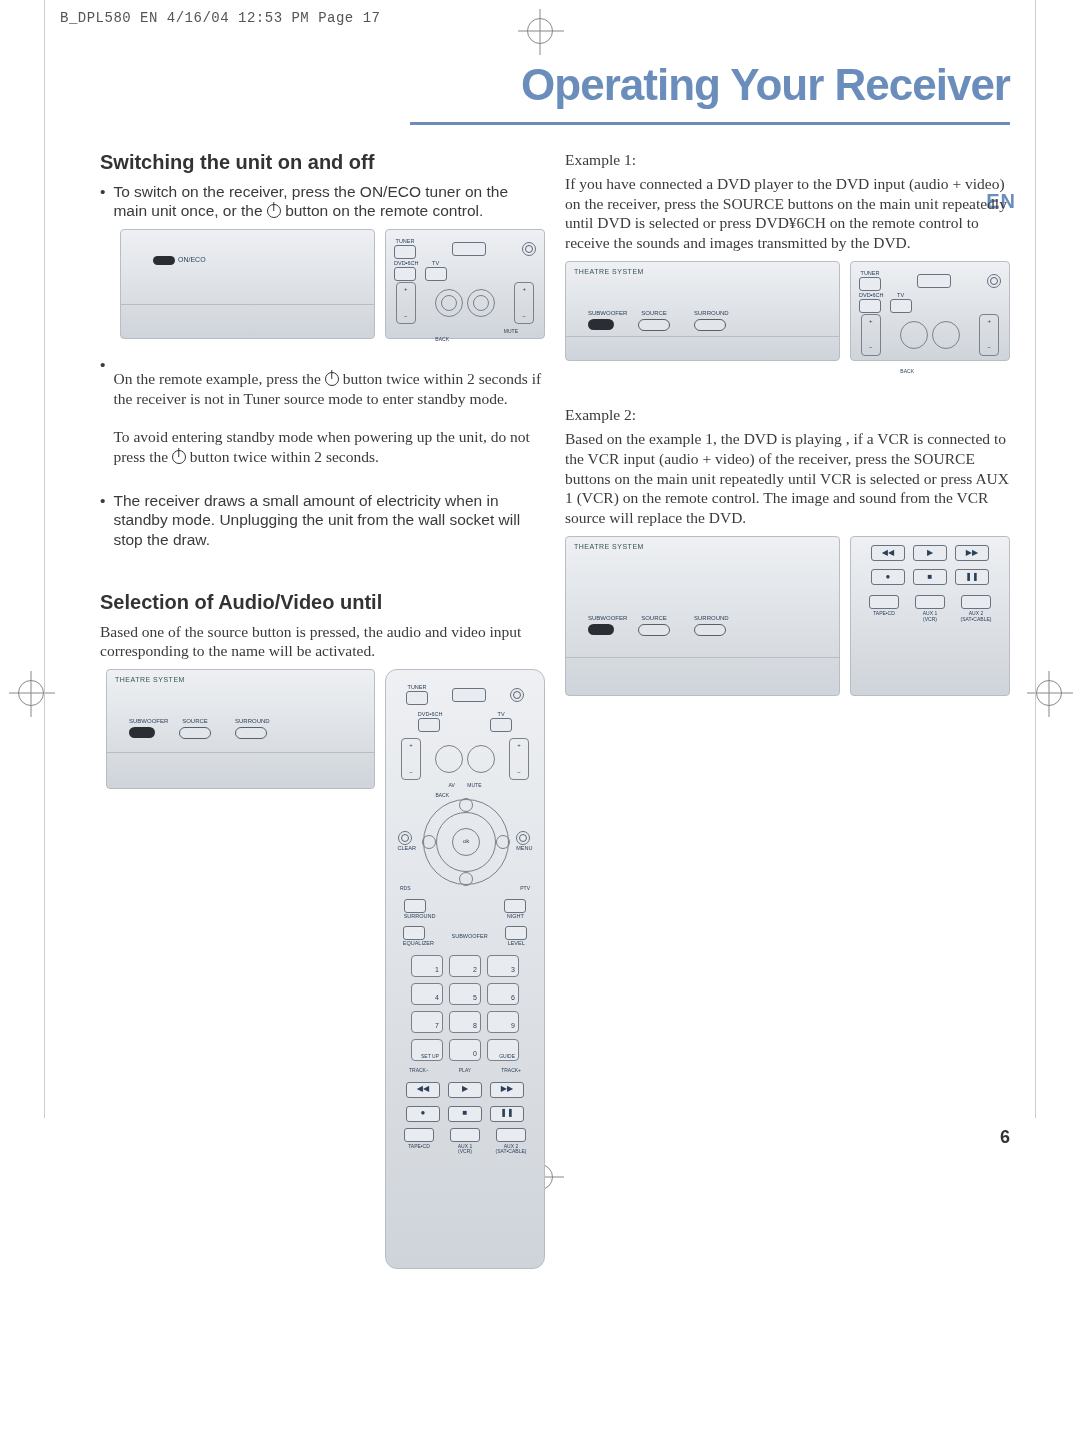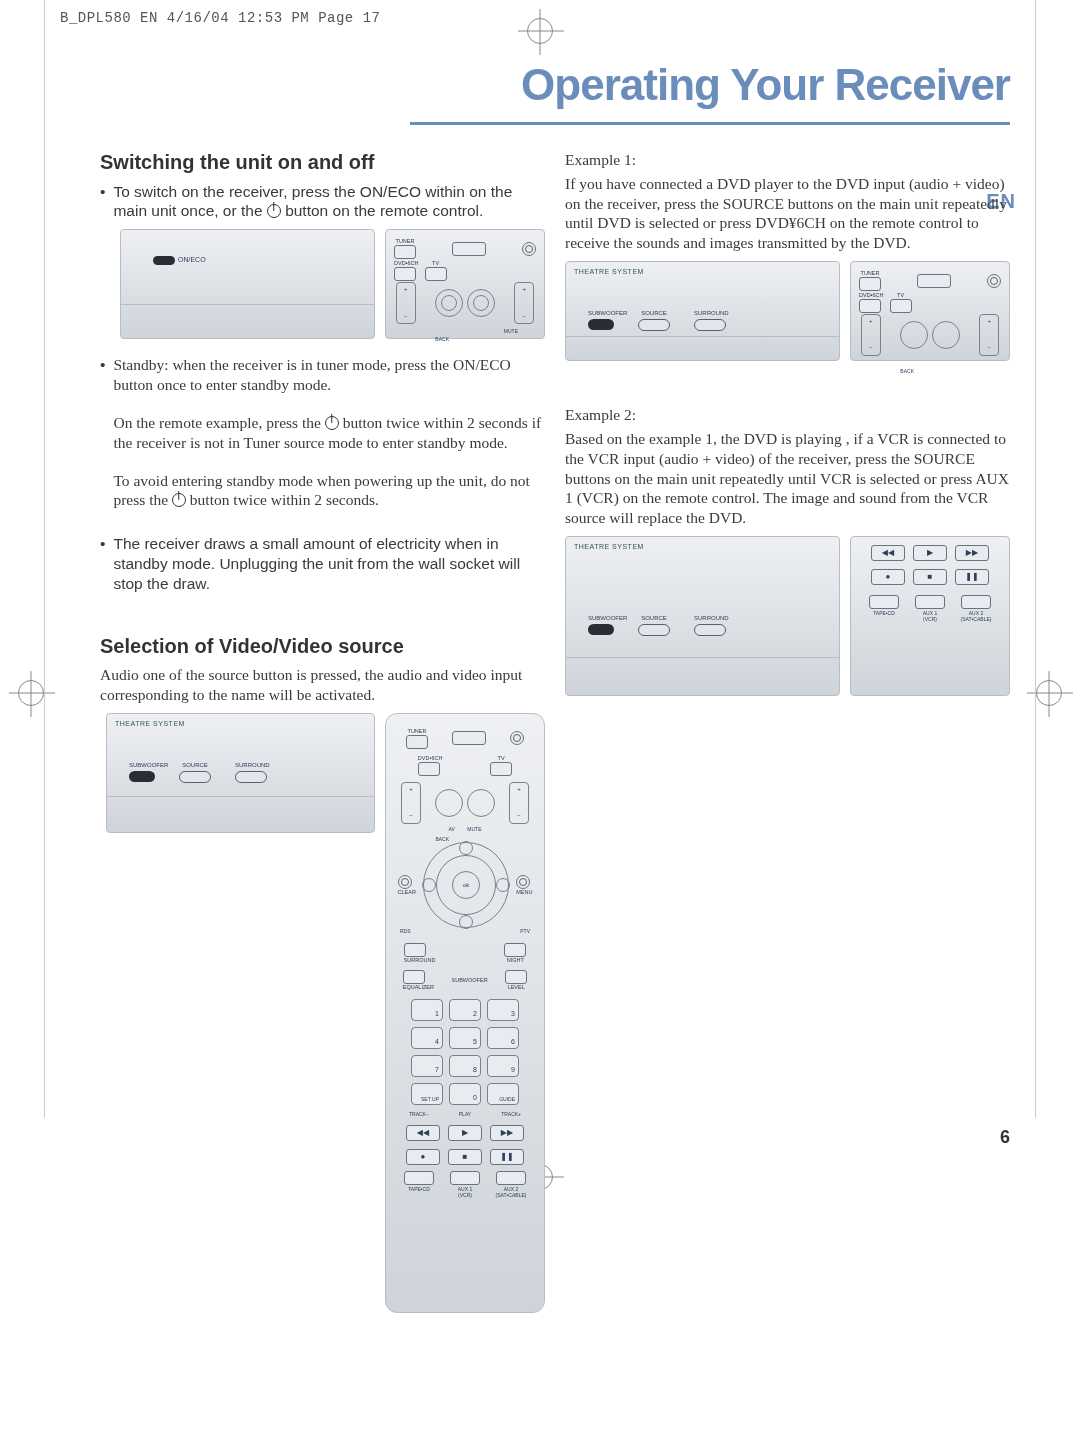--- a/index.html
+++ b/index.html
@@ -104,21 +104,21 @@
     <div class="en-tag">EN</div>
 
     <div class="cols">
 
       <div class="col">
         <h2>Switching the unit on and off</h2>
 
         <div class="bullet">
           <div class="dot">•</div>
           <div>
-            <span>To switch on the receiver, press the ON/ECO within on the main unit once, or the </span>
+            <span>To switch on the receiver, press the ON/ECO tuner on the main unit once, or the </span>
             <span class="pwr"></span>
             <span> button on the remote control.</span>
           </div>
         </div>
 
         <div class="figrow">
           <div class="unit">
             <div class="eco"><span class="oval"></span><span>ON/ECO</span></div>
             <div class="divider"></div>
           </div>
@@ -160,21 +160,20 @@
                   <span>−</span>
                 </div>
             </div>
             <div class="mute">MUTE</div>
           </div>
         </div>
 
         <div class="bullet">
           <div class="dot">•</div>
           <div>
-            <div class="para">Standby: when the receiver is in tuner mode, press the ON/ECO button once to enter standby mode.</div>
             <div class="gap"></div>
             <div class="para">
               <span>On the remote example, press the </span>
               <span class="pwr"></span>
               <span> button twice within 2 seconds if the receiver is not in Tuner source mode to enter standby mode.</span>
             </div>
             <div class="gap"></div>
             <div class="para">
               <span>To avoid entering standby mode when powering up the unit, do not press the </span>
               <span class="pwr"></span>
@@ -183,22 +182,22 @@
           </div>
         </div>
         <div class="gap"></div>
 
         <div class="bullet">
           <div class="dot">•</div>
           <div>The receiver draws a small amount of electricity when in standby mode. Unplugging the unit from the wall socket will stop the draw.</div>
         </div>
 
         <div style="height:34px"></div>
-        <h2>Selection of Video/Video source</h2>
-        <div class="para">Audio one of the source button is pressed, the audio and video input corresponding to the name will be activated.</div>
+        <h2>Selection of Audio/Video until</h2>
+        <div class="para">Based one of the source button is pressed, the audio and video input corresponding to the name will be activated.</div>
 
         <div class="figrow" style="margin-left:6px">
           <div class="unit" style="height:120px">
             <div class="unit-label">THEATRE SYSTEM</div>
             <div class="unit-sub"><span>SUBWOOFER</span><div class="oval"></div></div>
             <div class="unit-src"><span>SOURCE</span><div class="pill"></div></div>
             <div class="unit-sur"><span>SURROUND</span><div class="pill"></div></div>
             <div class="divider" style="top:82px"></div>
           </div>
           <div class="remote-tall">

